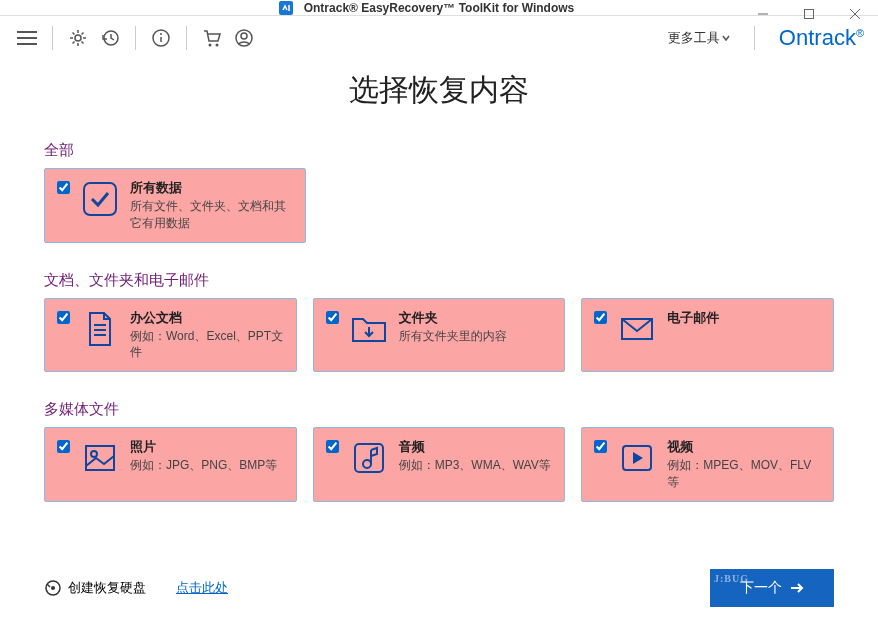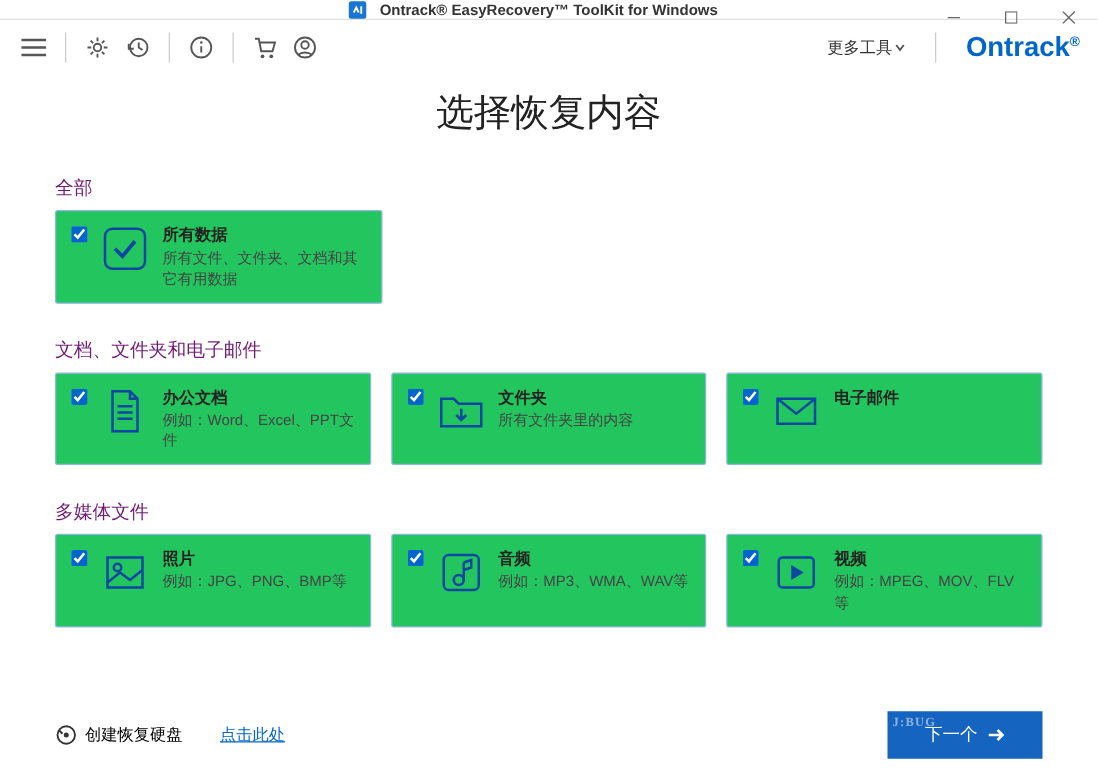--- a/index.html
+++ b/index.html
@@ -12,32 +12,32 @@
     .win-controls { position: absolute; right: 0; top: 0; display: flex; }
     .win-btn { width: 46px; height: 28px; display: flex; align-items: center; justify-content: center; color: #666; cursor: pointer; }
     
     
     .toolbar { height: 44px; display: flex; align-items: center; padding: 0 14px; justify-content: space-between; }
     .toolbar-left { display: flex; align-items: center; gap: 6px; }
     .tb-icon { width: 26px; height: 26px; display: flex; align-items: center; justify-content: center; color: #555; cursor: pointer; }
     .tb-sep { width: 1px; height: 24px; background: #ccc; margin: 0 6px; }
     .toolbar-right { display: flex; align-items: center; gap: 18px; }
     .more-tools { font-size: 13px; color: #333; cursor: pointer; display: flex; align-items: center; gap: 2px; }
-    .brand { color: #0066cc; font-size: 22px; font-weight: 700; letter-spacing: 0px; }
+    .brand { color: #0066cc; font-size: 22px; font-weight: 400; letter-spacing: 0px; }
     .brand sup { font-size: 11px; }
     
     
     .main { padding: 0 44px; }
     .page-title { text-align: center; font-size: 30px; font-weight: normal; color: #222; margin: 10px 0 30px; }
     
     .section-label { font-size: 15px; color: #701a75; margin-bottom: 8px; margin-top: 28px; }
     .section-label:first-of-type { margin-top: 0; }
     
     .card-row { display: flex; gap: 16px; }
-    .card { border: 1px solid #8db8e5; background: #22c55e; border-radius: 2px; padding: 10px 12px; display: flex; align-items: flex-start; gap: 10px; flex: 1; min-height: 58px; justify-content: center; }
+    .card { border: 1px solid #8db8e5; background: #fca5a5; border-radius: 2px; padding: 10px 12px; display: flex; align-items: flex-start; gap: 10px; flex: 1; min-height: 58px; justify-content: center; }
     .card.single { max-width: 262px; min-height: 74px; }
     .card input[type="checkbox"] { margin-top: 2px; accent-color: #0066cc; width: 13px; height: 13px; }
     .card-icon { width: 40px; height: 40px; flex-shrink: 0; display: flex; align-items: center; justify-content: center; }
     .card-text { flex: 1; }
     .card-title { font-size: 13px; font-weight: bold; color: #222; margin-bottom: 1px; }
     .card-desc { font-size: 12px; color: #444; line-height: 1.4; }
     
     
     .footer { position: absolute; bottom: 0; left: 0; right: 0; height: 58px; display: flex; align-items: center; padding: 0 44px; justify-content: space-between; }
     .footer-left { display: flex; align-items: center; gap: 30px; }

